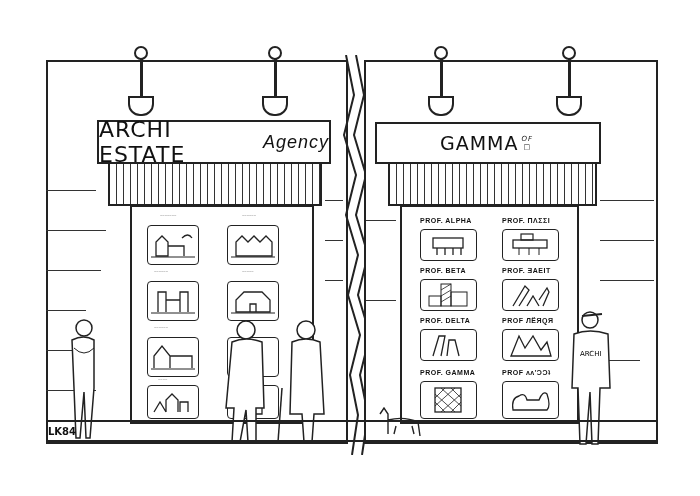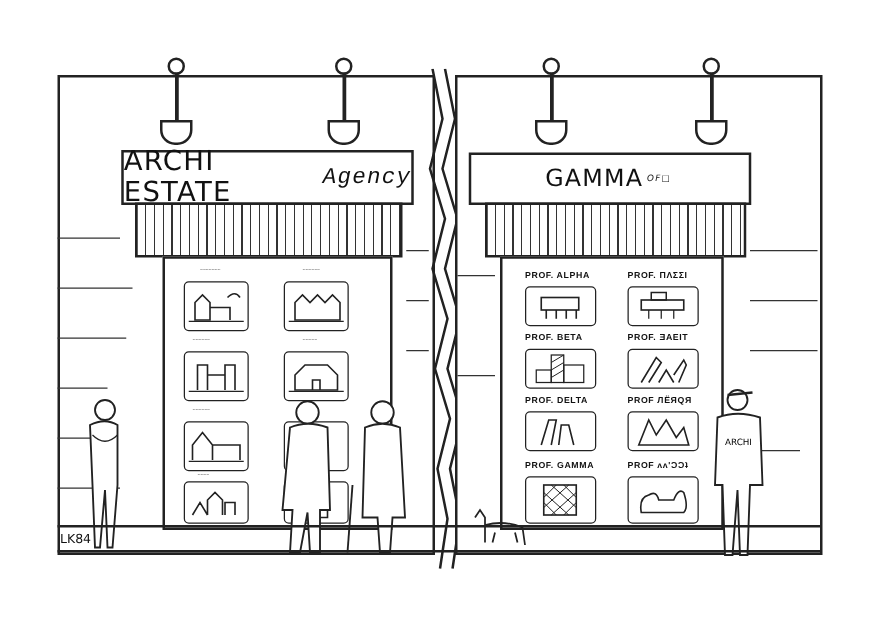--- a/index.html
+++ b/index.html
@@ -1,35 +1,35 @@
 <!DOCTYPE html>
 <html><head>
 <meta charset="utf-8">
 <style>
   html,body{margin:0;padding:0;background:#fff;}
   body{width:700px;height:496px;position:relative;overflow:hidden;font-family:"Liberation Sans",sans-serif;color:#111;}
   .storefront{position:absolute;border:2px solid #222;background:#fff;}
   .brick{position:absolute;border-top:1.5px solid #333;}
   .sign{position:absolute;border:2px solid #222;background:#fff;display:flex;align-items:center;justify-content:center;font-family:"DejaVu Sans",sans-serif;letter-spacing:1px;}
   .sign .main{font-size:22px;font-weight:normal;}
-  .sign .script{font-family:Liberation Mono, monospace;font-style:italic;font-size:18px;margin-left:6px;}
-  .sign .small{font-size:7px;display:inline-flex;flex-direction:row;align-items:center;margin:0 3px;line-height:8px;font-style:italic;}
+  .sign .script{font-family:Liberation Sans, sans-serif;font-style:italic;font-size:18px;margin-left:6px;}
+  .sign .small{font-size:7px;display:inline-flex;flex-direction:column;align-items:center;margin:0 3px;line-height:8px;font-style:italic;}
   .lamp-pole{position:absolute;width:3px;background:#222;}
   .lamp-head{position:absolute;width:22px;height:16px;border:2px solid #222;border-radius:0 0 12px 12px;background:#fff;}
   .lamp-ring{position:absolute;width:10px;height:10px;border:2px solid #222;border-radius:50%;background:#fff;}
   .awning{position:absolute;border:2px solid #222;background:repeating-linear-gradient(90deg,#fff 0 6px,#333 6px 7px);}
   .window{position:absolute;border:2px solid #222;background:#fff;}
   .card-label{position:absolute;font-size:7px;font-weight:bold;letter-spacing:.5px;white-space:nowrap;}
   .pic{position:absolute;border:1.5px solid #222;border-radius:4px;background:#fff;}
   .pic svg{width:100%;height:100%;}
   .tiny-label{position:absolute;font-size:4px;color:#444;white-space:nowrap;}
   .figure{position:absolute;}
   .crack{position:absolute;}
   .ground{position:absolute;border-top:2px solid #222;}
-  .sig{position:absolute;font-size:10px;font-weight:normal;font-family:"DejaVu Sans",sans-serif;text-align:center;}
+  .sig{position:absolute;font-size:10px;font-weight:bold;font-family:"DejaVu Sans",sans-serif;text-align:center;}
 </style>
 </head>
 <body>
 
 <div class="storefront" style="left:46px;top:60px;width:298px;height:380px;"></div>
 <div class="brick" style="left:46px;top:190px;width:50px;"></div>
 <div class="brick" style="left:46px;top:230px;width:60px;"></div>
 <div class="brick" style="left:46px;top:270px;width:55px;"></div>
 <div class="brick" style="left:46px;top:310px;width:40px;"></div>
 <div class="brick" style="left:46px;top:350px;width:30px;"></div>

